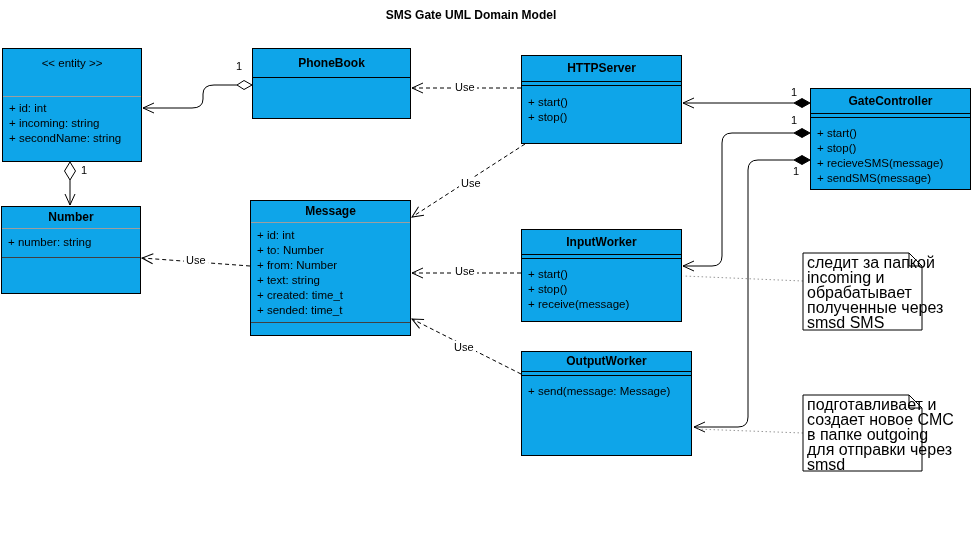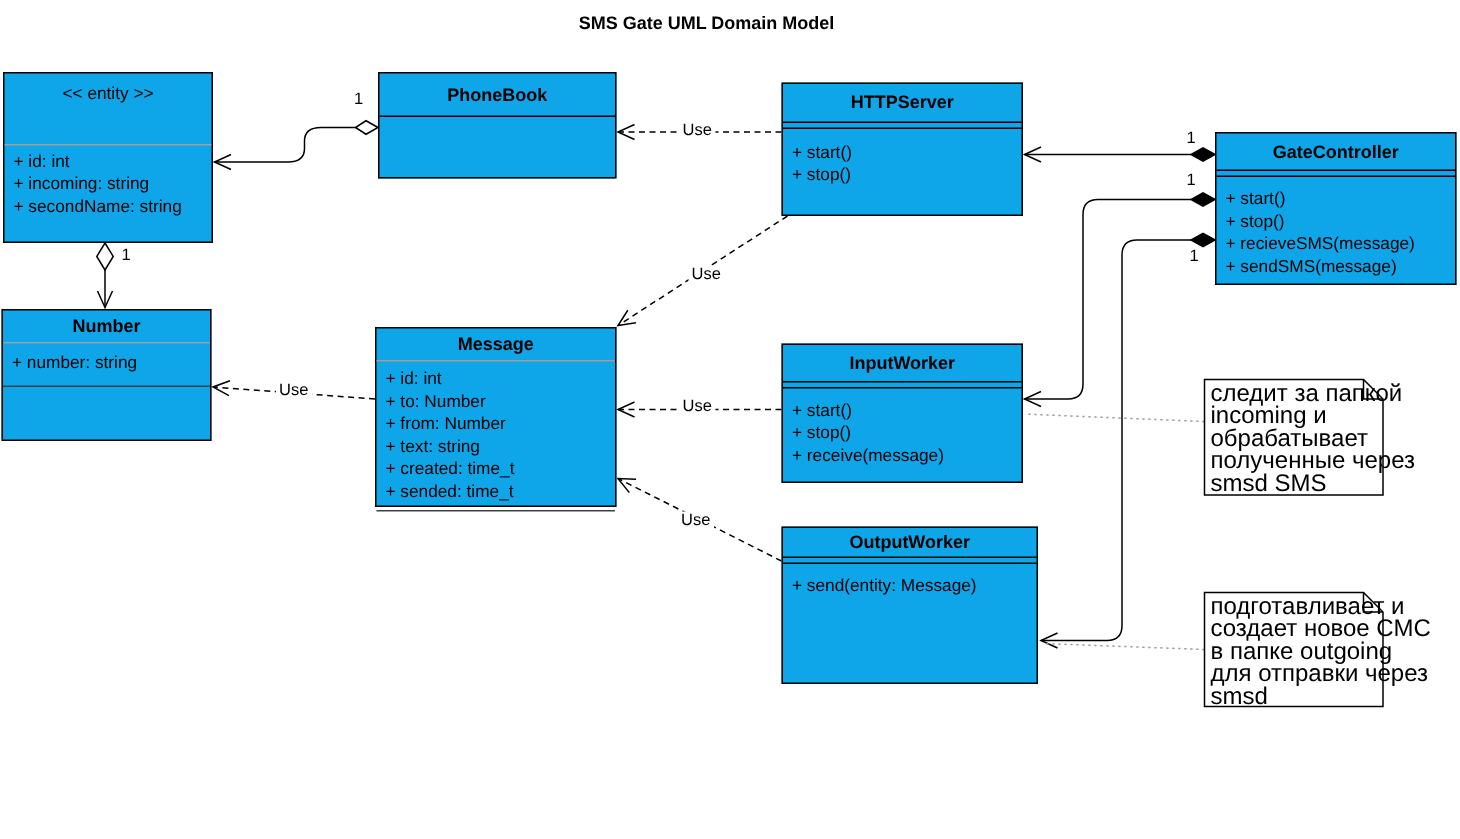--- a/index.html
+++ b/index.html
@@ -132,21 +132,21 @@
     </div>
   </div>
 
   <div class="cls" style="left:1px;top:206px;width:140px;height:88px">
     <div class="cls-title graysep" style="height:22px;line-height:21px">Number</div>
     <div class="members attrsep" style="height:29px;padding-top:6px">
       <div>+ number: string</div>
     </div>
   </div>
 
-  <div class="cls" style="left:250px;top:218px;width:161px;height:120px">
+  <div class="cls" style="left:250px;top:200px;width:161px;height:136px">
     <div class="cls-title graysep" style="height:22px;line-height:21px">Message</div>
     <div class="members attrsep" style="height:100px;padding-top:5px">
       <div>+ id: int</div>
       <div>+ to: Number</div>
       <div>+ from: Number</div>
       <div>+ text: string</div>
       <div>+ created: time_t</div>
       <div>+ sended: time_t</div>
     </div>
   </div>
@@ -158,21 +158,21 @@
       <div>+ start()</div>
       <div>+ stop()</div>
       <div>+ receive(message)</div>
     </div>
   </div>
 
   <div class="cls" style="left:521px;top:351px;width:171px;height:105px">
     <div class="cls-title" style="height:20px;line-height:19px">OutputWorker</div>
     <div class="strip"></div>
     <div class="members" style="padding-top:8px">
-      <div>+ send(entity: Message)</div>
+      <div>+ send(message: Message)</div>
     </div>
   </div>
 
   <span class="lbl" style="left:234px;top:60px">1</span>
   <span class="lbl" style="left:79px;top:164px">1</span>
   <span class="lbl" style="left:789px;top:86px">1</span>
   <span class="lbl" style="left:789px;top:114px">1</span>
   <span class="lbl" style="left:791px;top:165px">1</span>
 
   <span class="lbl" style="left:453px;top:81px">Use</span>

